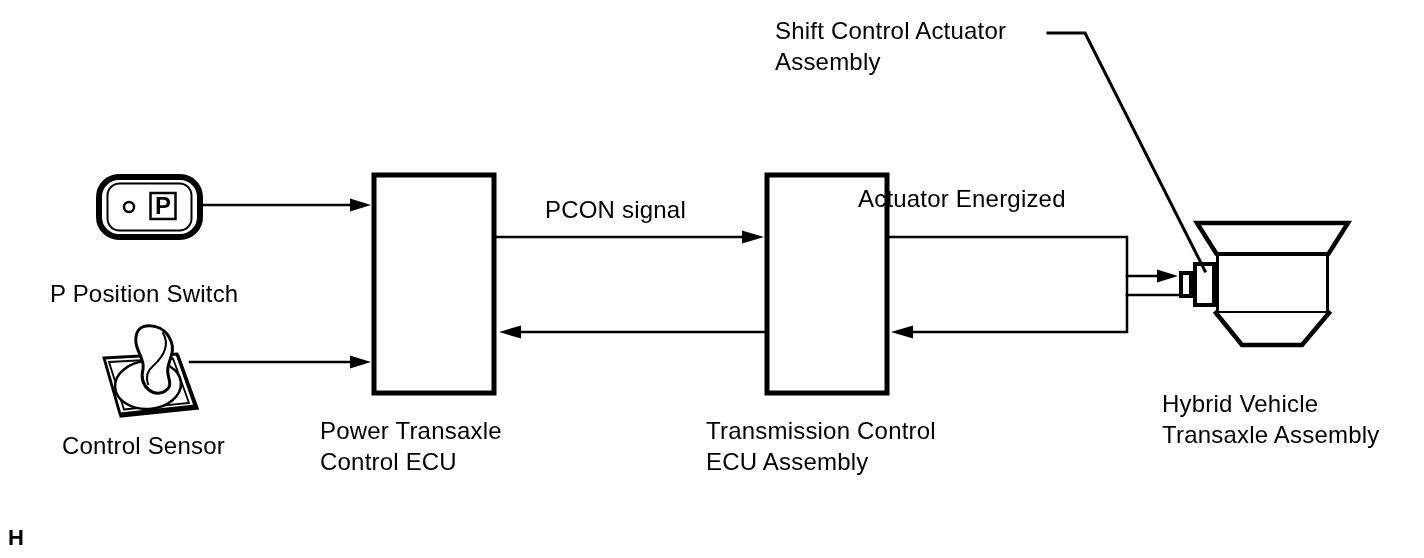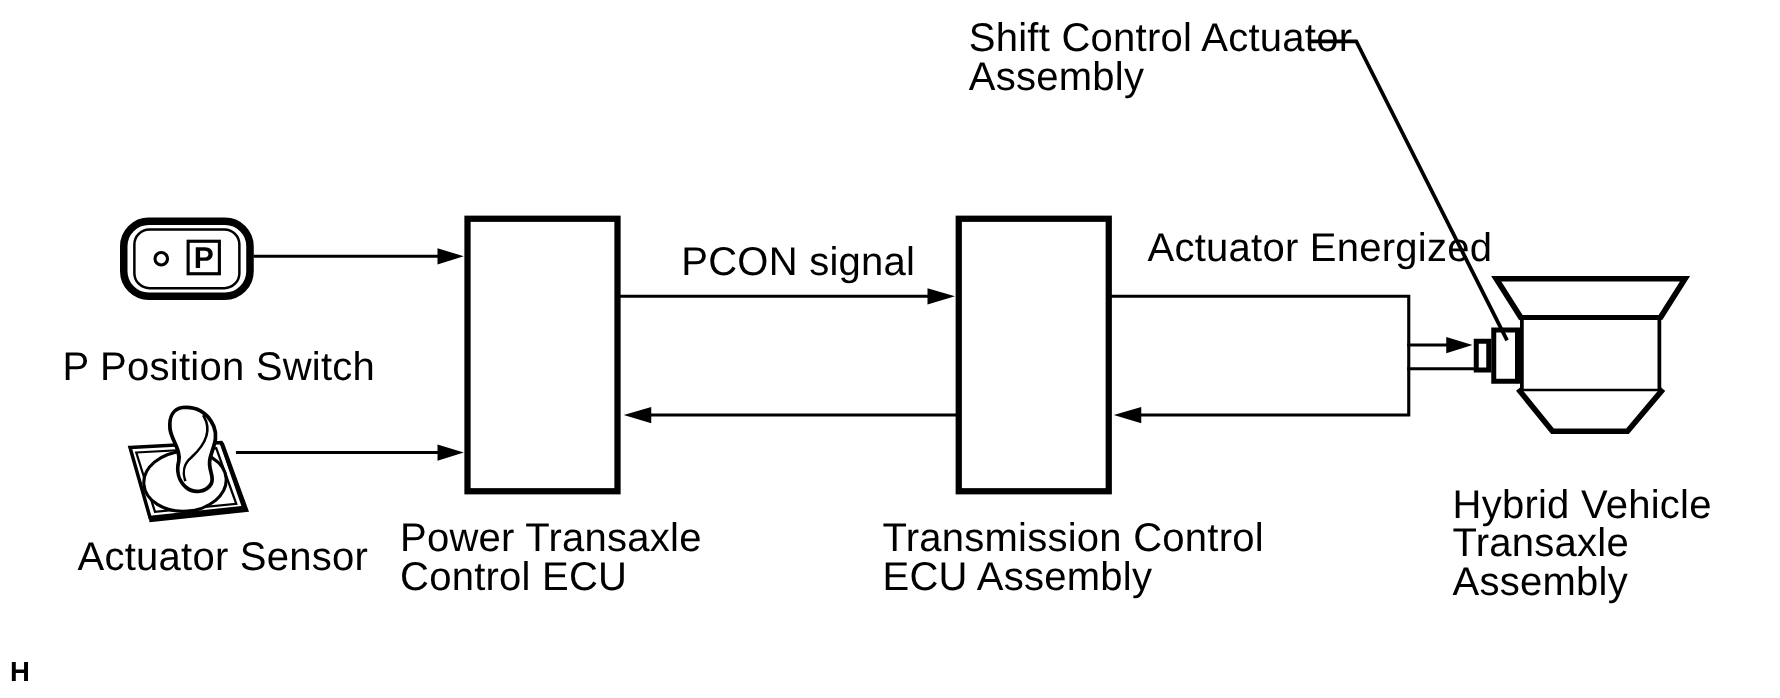--- a/index.html
+++ b/index.html
@@ -7,21 +7,21 @@
     position:relative;
     width:1424px;height:558px;
     background:#ffffff;
     font-family:"Liberation Sans",sans-serif;
     color:#000000;
     overflow:hidden;
   }
   .gfx{position:absolute;left:0;top:0;}
   .lbl{
     position:absolute;
-    font-size:32px;
+    font-size:24px;
     line-height:31px;
     color:#000000;
     white-space:pre-line;
     letter-spacing:0.2px;
   }
   .lbl-footnote{
     font-size:22px;
     font-weight:bold;
     line-height:22px;
   }
@@ -100,31 +100,31 @@
     </g>
 
     <path d="M 1048 33 L 1085 33 L 1205 271" stroke-width="3"></path>
   </svg>
 
   <div class="lbl" style="left:775px;top:15px;">Shift Control Actuator
 Assembly</div>
 
   <div class="lbl" style="left:50px;top:250px;margin-top:28px;">P Position Switch</div>
 
-  <div class="lbl" style="left:62px;top:430px;">Actuator Sensor</div>
+  <div class="lbl" style="left:62px;top:430px;">Control Sensor</div>
 
   <div class="lbl" style="left:320px;top:415px;">Power Transaxle
 Control ECU</div>
 
   <div class="lbl" style="left:706px;top:415px;">Transmission Control
 ECU Assembly</div>
 
   <div class="lbl" style="left:545px;top:182px;margin-top:12px;">PCON signal</div>
 
 
-  <div class="lbl" style="left:918px;top:183px;text-align:right;">Actuator Energized</div>
+  <div class="lbl" style="left:858px;top:183px;text-align:right;">Actuator Energized</div>
 
 
   <div class="lbl" style="left:1162px;top:388px;">Hybrid Vehicle
 Transaxle Assembly</div>
 
   <div class="lbl lbl-footnote" style="left:8px;top:527px;">H</div>
 </div>
 
 </body></html>

